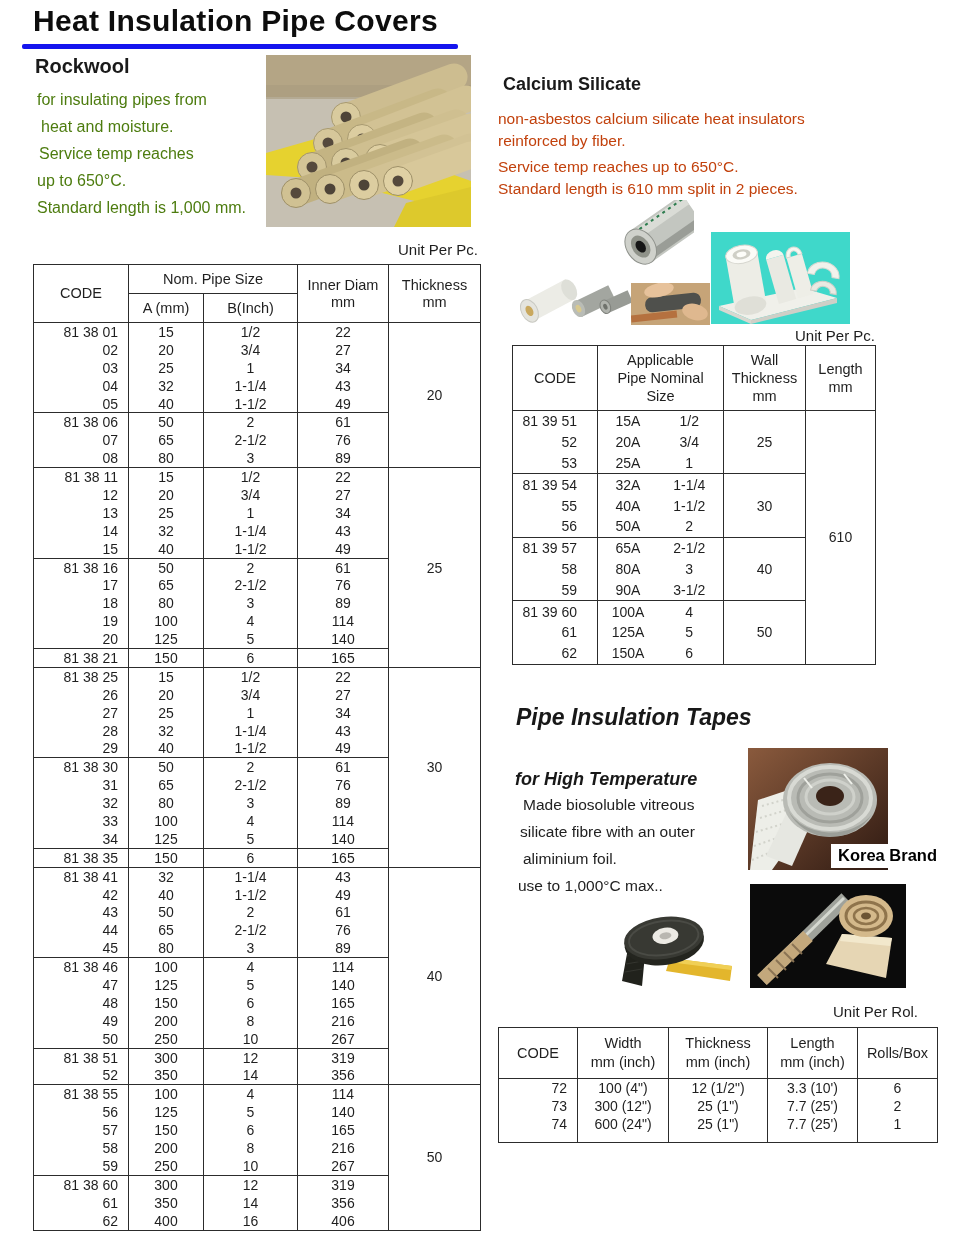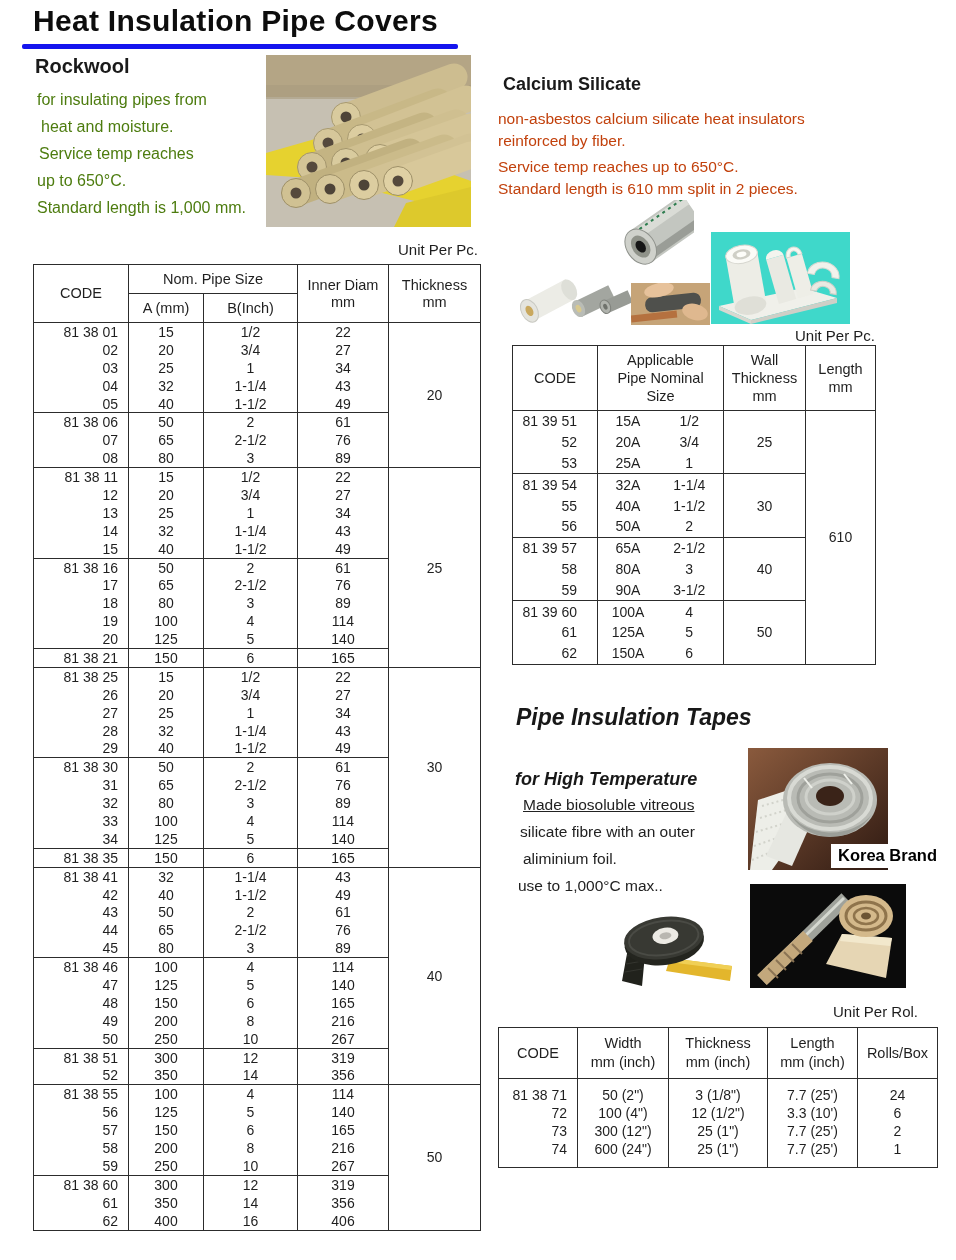--- a/index.html
+++ b/index.html
@@ -633,21 +633,21 @@
         <tr>
           <td class="code">62</td>
           <td><span class="sz-a">150A</span><span class="sz-b">6</span></td>
         </tr>
       </tbody>
   </table>
 
   <div class="tp-heading">Pipe Insulation Tapes</div>
   <div class="tp-subheading">for High Temperature</div>
   <div class="tp-lines">
-    <div style="padding-left:5px;text-decoration:underline;">Made biosoluble vitreous</div>
+    <div style="padding-left:5px;">Made biosoluble vitreous</div>
     <div style="padding-left:2px;">silicate fibre with an outer</div>
     <div style="padding-left:5px;">aliminium foil.</div>
     <div>use to 1,000°C max..</div>
   </div>
 
   <div class="photo img-koreatape">
     <svg viewBox="0 0 140 122" preserveAspectRatio="none">
       <defs>
         <linearGradient id="brn" x1="0" y1="0" x2="1" y2="1">
           <stop offset="0" stop-color="#8a5a3d"></stop>
@@ -731,27 +731,20 @@
         <th class="pre">Width
 mm (inch)</th>
         <th class="pre">Thickness
 mm (inch)</th>
         <th class="pre">Length
 mm (inch)</th>
         <th>Rolls/Box</th>
       </tr>
     </thead>
     <tbody>
-        <tr class="first">
-          <td class="code">81 38 71</td>
-          <td>50 (2")</td>
-          <td>3 (1/8")</td>
-          <td>7.7 (25')</td>
-          <td>24</td>
-        </tr>
         <tr>
           <td class="code">72</td>
           <td>100 (4")</td>
           <td>12 (1/2")</td>
           <td>3.3 (10')</td>
           <td>6</td>
         </tr>
         <tr>
           <td class="code">73</td>
           <td>300 (12")</td>

